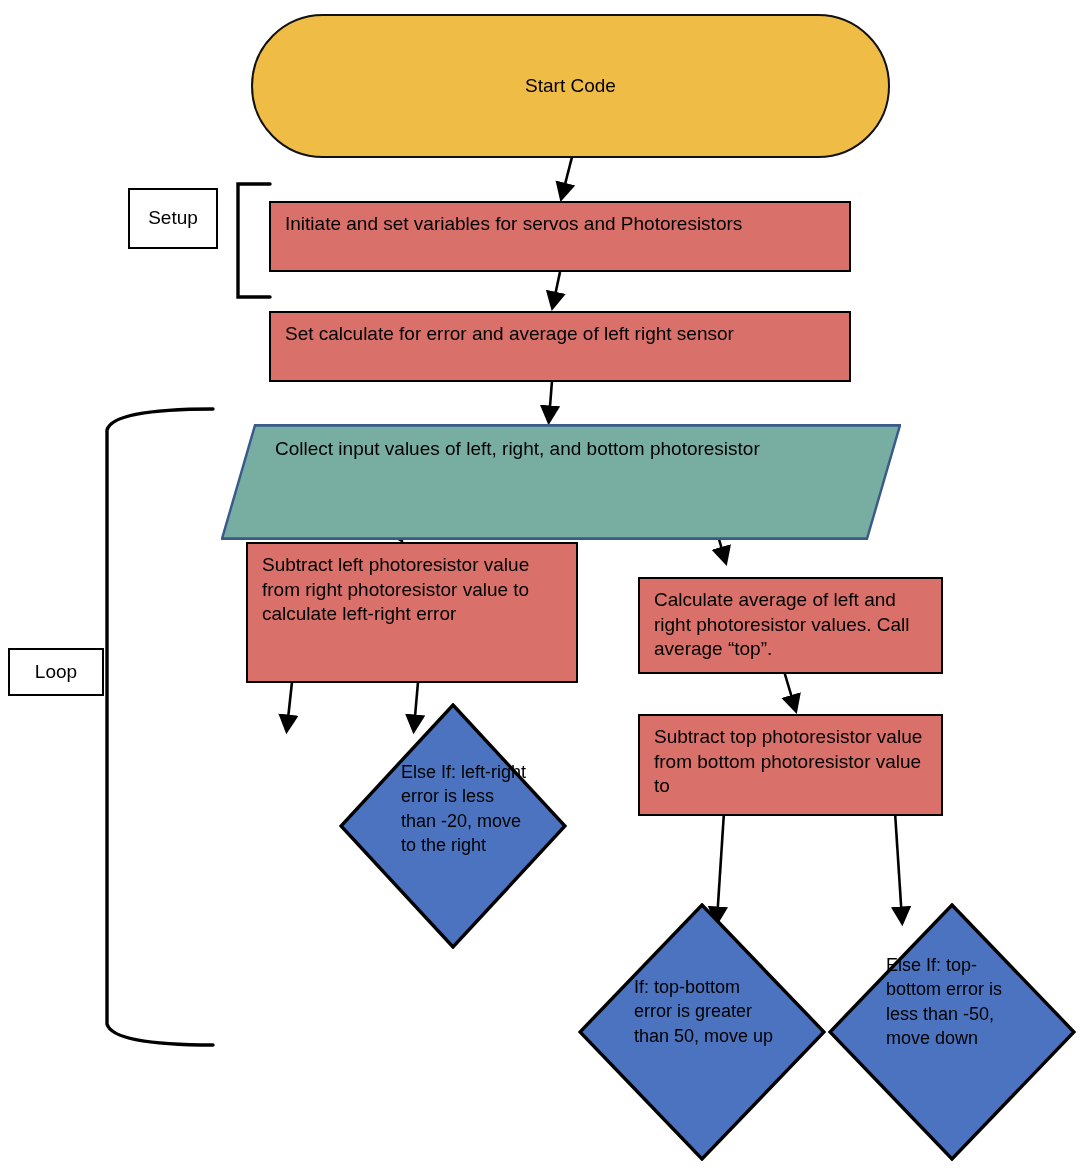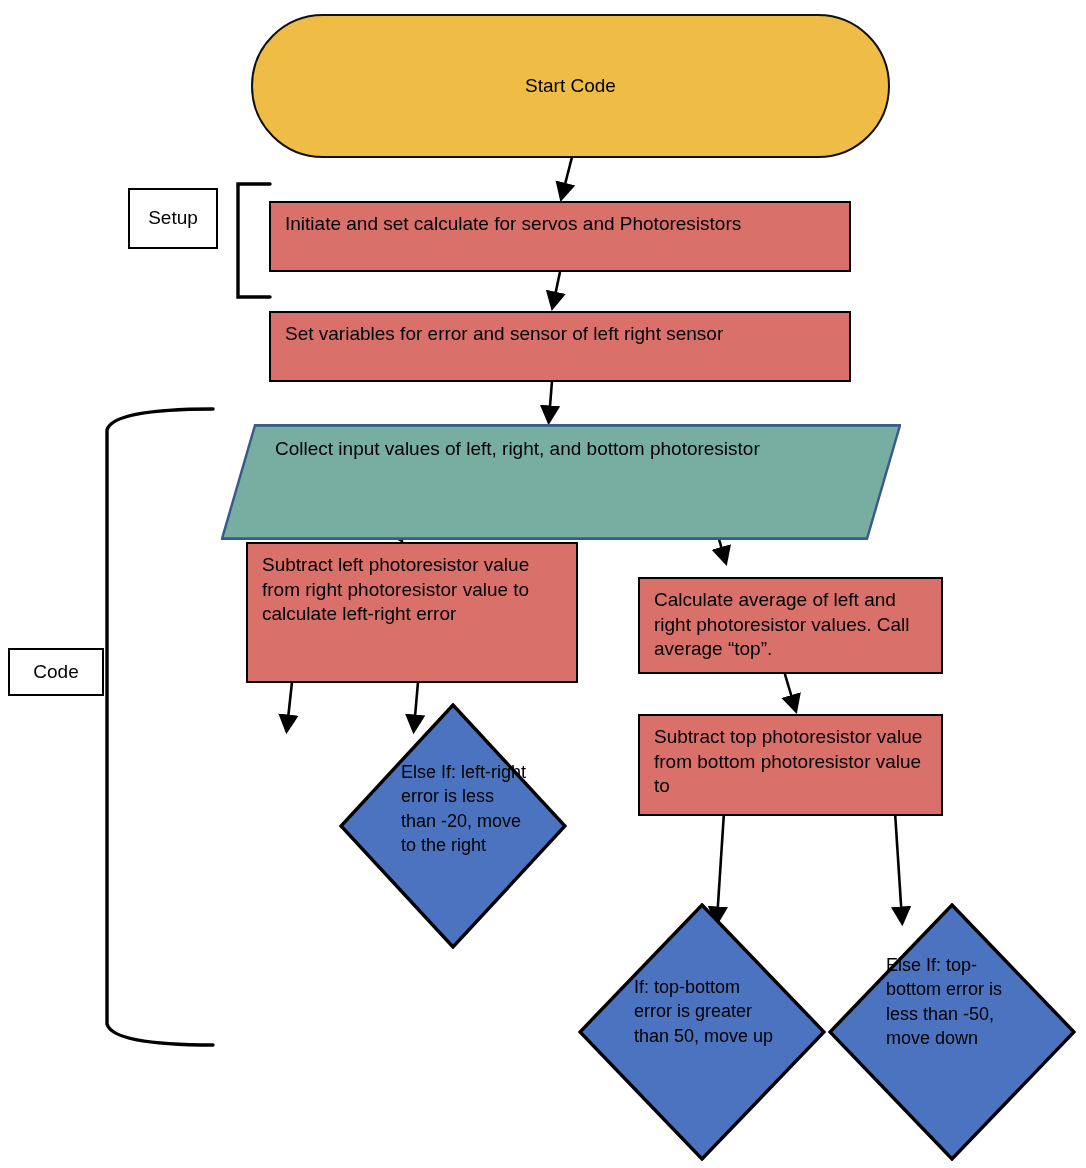--- a/index.html
+++ b/index.html
@@ -133,33 +133,33 @@
     <path d="M213,409 C170,409 112,412 107,430
              L107,1024
              C112,1042 170,1045 213,1045" stroke="#000" stroke-width="3.4" fill="none" stroke-linecap="round"></path>
   </svg>
 
   <div class="node label-box" style="left:128px; top:188px; width:90px; height:61px;justify-content:center;">
     <span>Setup</span>
   </div>
 
   <div class="node label-box" style="left:8px; top:648px; width:96px; height:48px;">
-    <span>Code</span>
+    <span>Loop</span>
   </div>
 
   <div class="node terminator" style="left:251px; top:14px; width:639px; height:144px;">
     <span>Start Code</span>
   </div>
 
   <div class="node process" style="left:269px; top:201px; width:582px; height:71px;">
-    <span>Initiate and set calculate for servos and Photoresistors</span>
+    <span>Initiate and set variables for servos and Photoresistors</span>
   </div>
 
   <div class="node process" style="left:269px; top:311px; width:582px; height:71px;">
-    <span>Set variables for error and sensor of left right sensor</span>
+    <span>Set calculate for error and average of left right sensor</span>
   </div>
 
   <div class="io-wrap" style="left:221px; top:424px; width:680px; height:116px;">
     <svg class="io-shape" viewBox="0 0 680 93" preserveAspectRatio="none">
       <polygon points="34,1 679,1 646,92 1,92" fill="#78AEA2" stroke="#3A5A8C" stroke-width="2.4"></polygon>
     </svg>
     <div class="io-text">Collect input values of left, right, and bottom photoresistor</div>
   </div>
 
   <div class="node process" style="left:246px; top:542px; width:332px; height:141px;">

